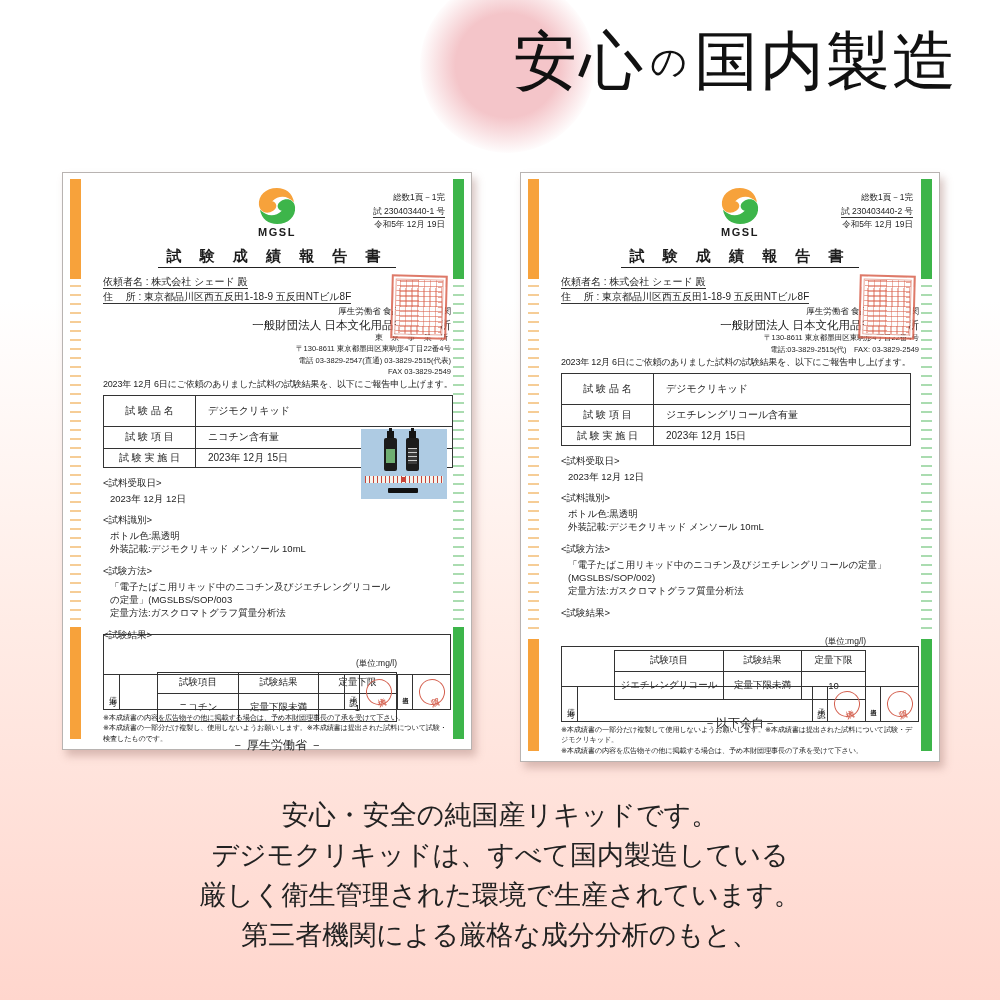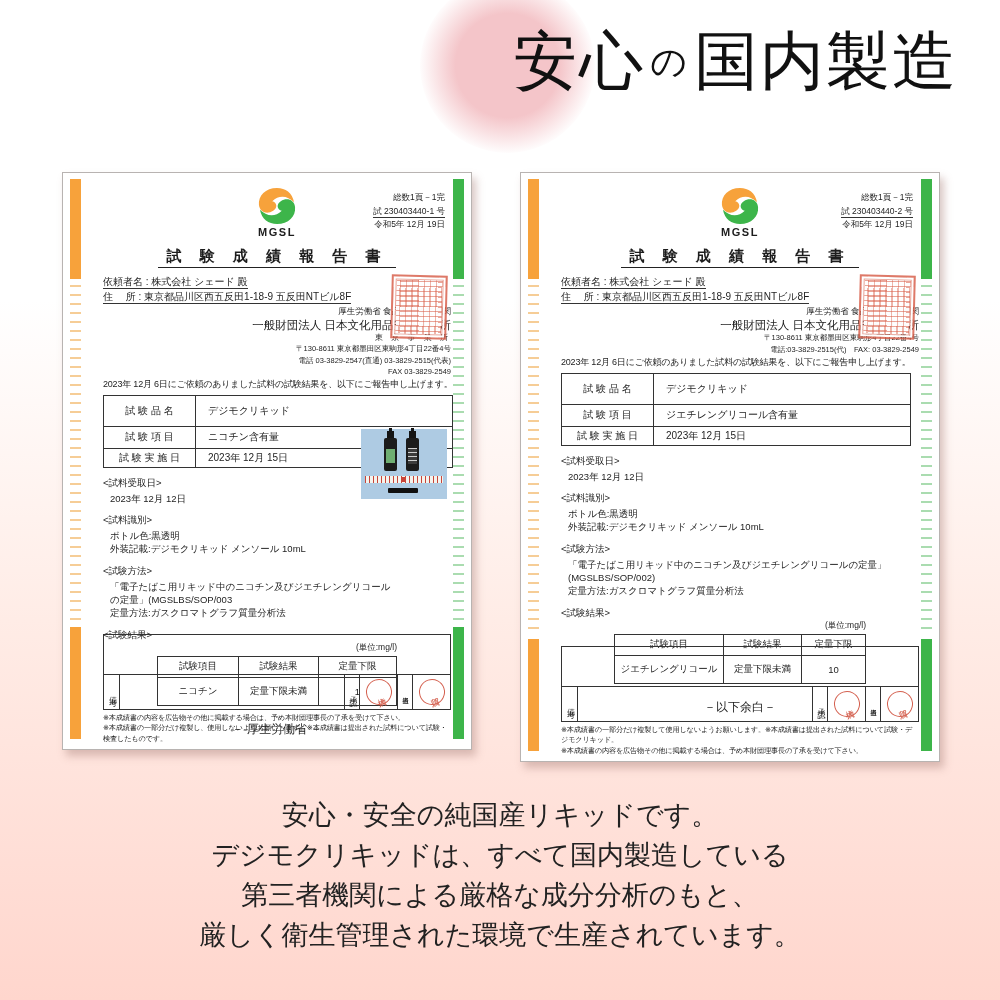--- a/index.html
+++ b/index.html
@@ -61,21 +61,21 @@
   .it-row + .it-row{border-top:1px solid #333}
   .it-row:nth-child(1){height:30px}
   .it-row:nth-child(2){height:22px}
   .it-row:nth-child(3){height:19px}
   .it-label{border-right:1px solid #333;display:flex;align-items:center;justify-content:center;font-size:10px}
   .it-value{display:flex;align-items:center;padding-left:12px;font-size:10px}
 
   .sec-label{margin-top:9px;font-size:9.5px}
   .sec-text{margin-left:7px;margin-top:2px;font-size:9.5px;line-height:1.4}
 
-  .res-wrap{margin:0 auto 0}
+  .res-wrap{margin:16px auto 0}
   .cert--left .res-wrap{width:240px}
   .cert--right .res-wrap{width:252px}
   .unit{text-align:right;font-size:8.5px;margin-bottom:2px}
   .res-table{border:1px solid #333;display:grid}
   .cert--left .res-table{grid-template-columns:80px 80px 78px}
   .cert--right .res-table{grid-template-columns:108px 78px 64px}
   .res-table div{display:flex;align-items:center;justify-content:center;font-size:9.5px}
   .res-table div:nth-child(-n+3){height:20px}
   .res-table div:nth-child(n+4){height:28px;border-top:1px solid #333}
   .res-table div:nth-child(3n+2),.res-table div:nth-child(3n){border-left:1px solid #333}
@@ -344,16 +344,16 @@
       </div>
       <div class="footnotes pre">※本成績書の一部分だけ複製して使用しないようお願いします。※本成績書は提出された試料について試験・デジモクリキッド。
 ※本成績書の内容を広告物その他に掲載する場合は、予め本財団理事長の了承を受けて下さい。</div>
     </div>
   </article>
 </div>
 
   <div class="footer">
     <div>安心・安全の純国産リキッドです。</div>
     <div>デジモクリキッドは、すべて国内製造している</div>
+    <div>厳しく衛生管理された環境で生産されています。</div>
     <div>第三者機関による厳格な成分分析のもと、</div>
-    <div>厳しく衛生管理された環境で生産されています。</div>
   </div>
 </div>
 
 </body></html>

